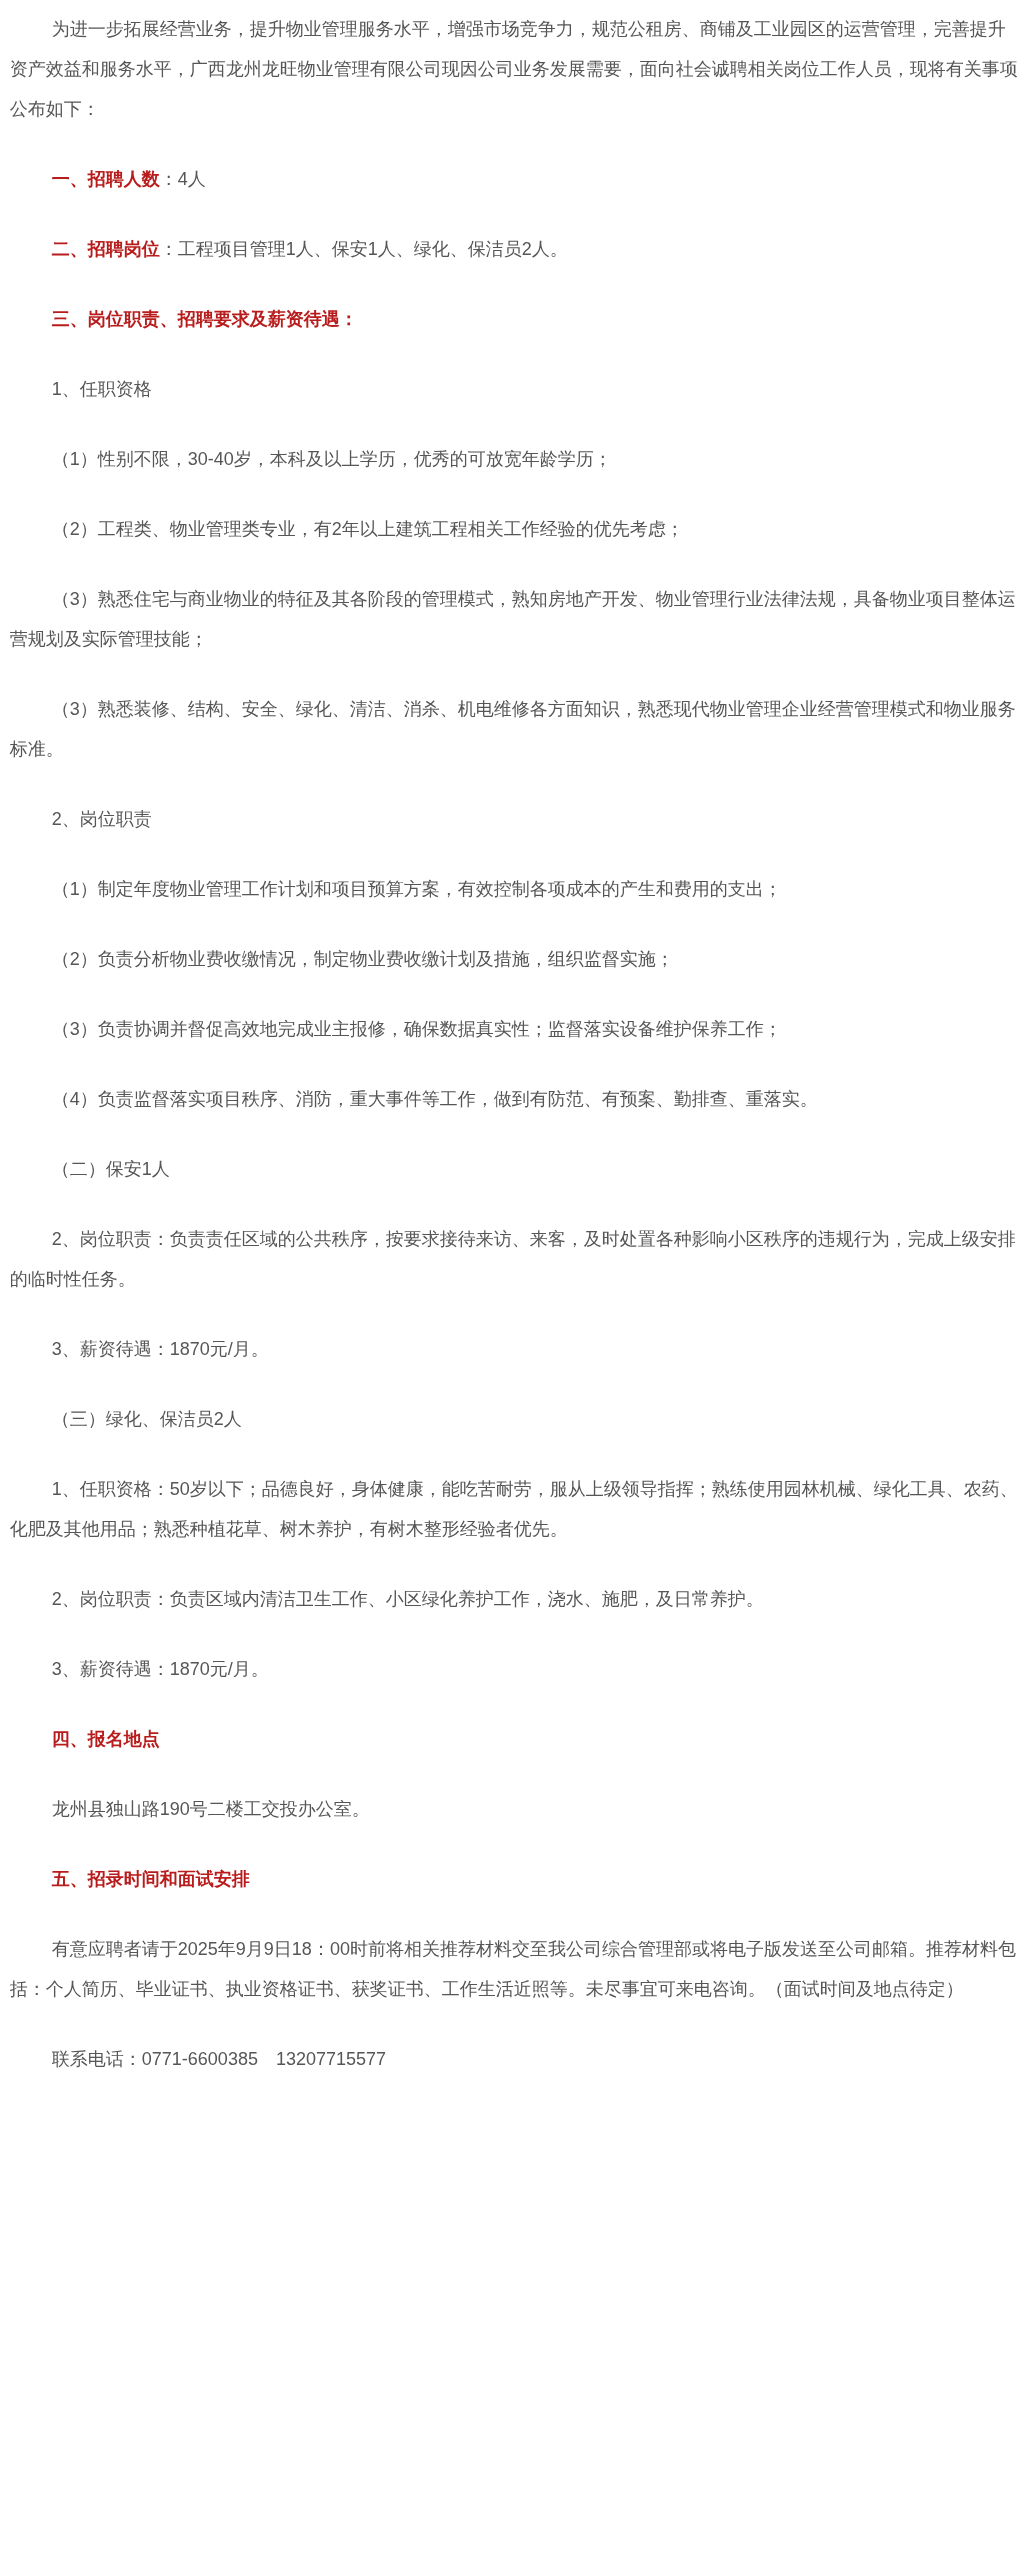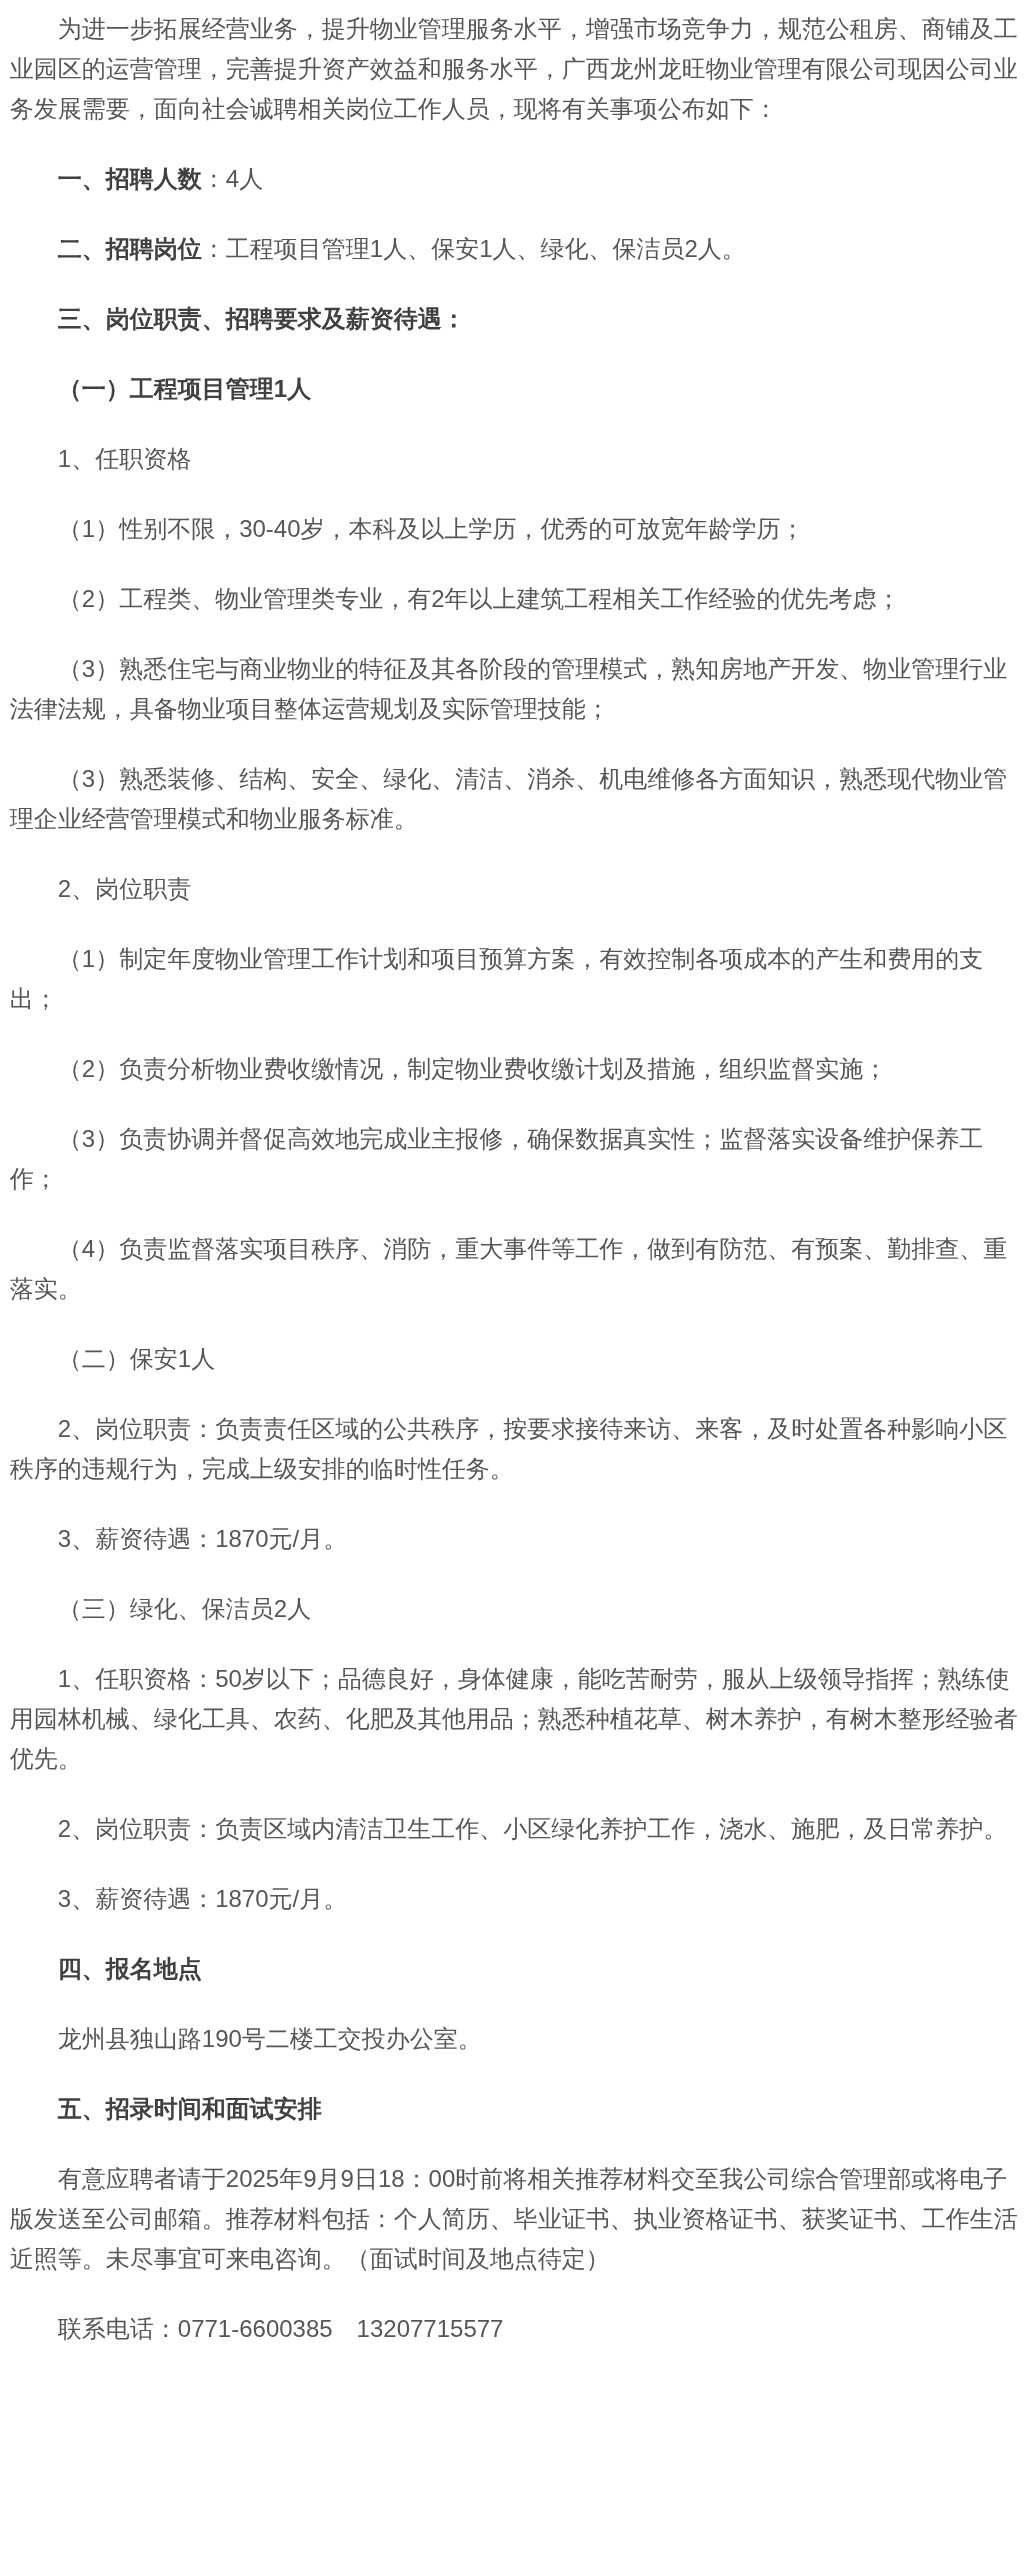--- a/index.html
+++ b/index.html
@@ -13,46 +13,46 @@
   }
   .doc {
     box-sizing: border-box;
     width: 1029px;
     min-height: 2576px;
     padding: 8.8px 9.8px 39px 9.8px;
     background: #ffffff;
   }
   .doc p {
     margin: 0 0 30px 0;
-    font-size: 24px;
+    font-size: 18px;
     line-height: 40px;
     color: #565656;
     text-indent: 2em;
     text-align: left;
     word-break: break-all;
   }
   .doc p strong {
     font-weight: bold;
-    color: #404040;
+    color: #b91c1c;
+    margin-left: 6px;
   }
 </style>
 </head>
 <body>
 
 <div class="doc">
 
   <p><strong></strong><span>为进一步拓展经营业务，提升物业管理服务水平，增强市场竞争力，规范公租房、商铺及工业园区的运营管理，完善提升资产效益和服务水平，广西龙州龙旺物业管理有限公司现因公司业务发展需要，面向社会诚聘相关岗位工作人员，现将有关事项公布如下：</span></p>
 
   <p><strong>一、招聘人数</strong><span>：4人</span></p>
 
   <p><strong>二、招聘岗位</strong><span>：工程项目管理1人、保安1人、绿化、保洁员2人。</span></p>
 
   <p><strong>三、岗位职责、招聘要求及薪资待遇：</strong><span></span></p>
 
-  <p><strong>（一）工程项目管理1人</strong><span></span></p>
 
   <p><strong></strong><span>1、任职资格</span></p>
 
   <p><strong></strong><span>（1）性别不限，30-40岁，本科及以上学历，优秀的可放宽年龄学历；</span></p>
 
   <p><strong></strong><span>（2）工程类、物业管理类专业，有2年以上建筑工程相关工作经验的优先考虑；</span></p>
 
   <p><strong></strong><span>（3）熟悉住宅与商业物业的特征及其各阶段的管理模式，熟知房地产开发、物业管理行业法律法规，具备物业项目整体运营规划及实际管理技能；</span></p>
 
   <p><strong></strong><span>（3）熟悉装修、结构、安全、绿化、清洁、消杀、机电维修各方面知识，熟悉现代物业管理企业经营管理模式和物业服务标准。</span></p>

